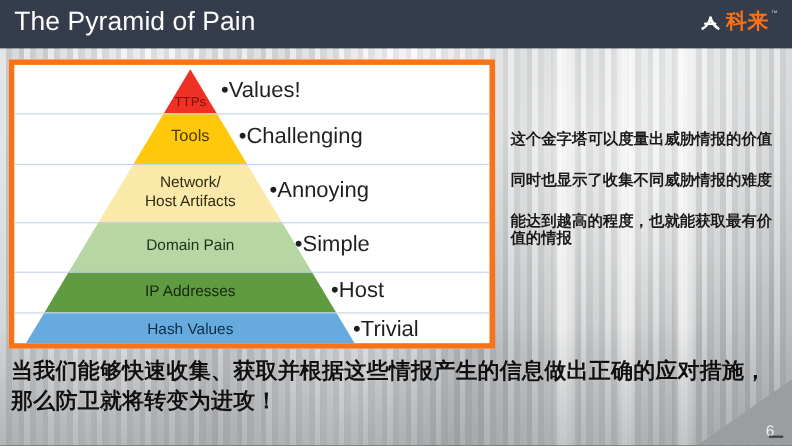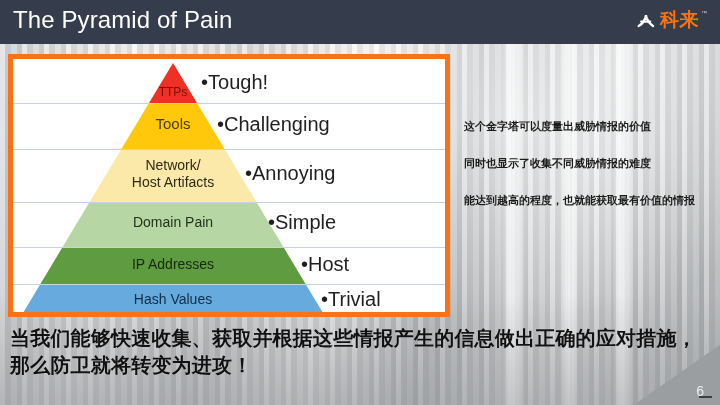--- a/index.html
+++ b/index.html
@@ -152,21 +152,21 @@
 
   
   .notes {
     position: absolute;
     left: 464px;
     top: 118px;
     width: 250px;
     z-index: 12;
   }
   .note-line {
-    font-size: 11px;
+    font-size: 14px;
     color: #1a1a1a;
     font-weight: bold;
     line-height: 16px;
     margin-bottom: 21px;
     text-shadow: 0 0 1px rgba(255,255,255,0.6);
   }
   .note-line:last-child { margin-bottom: 16px; }
 
   
   .caption {
@@ -269,21 +269,21 @@
       <div class="tier-label" style="left:85px;top:98px;width:150px;color:#2f2a14;font-size:14px;line-height:17px;">Network/
 Host Artifacts</div>
 
       <div class="tier-label" style="left:75px;top:156px;width:170px;color:#22331a;font-size:14px;">Domain Pain</div>
 
       <div class="tier-label" style="left:65px;top:198px;width:190px;color:#16290d;font-size:14px;">IP Addresses</div>
 
       <div class="tier-label" style="left:55px;top:233px;width:210px;color:#0e2d49;font-size:14px;">Hash Values</div>
 
       <div class="diff-label" style="left:188px;top:12px;">
-        <span class="bullet-dot">•</span><span>Tough!</span>
+        <span class="bullet-dot">•</span><span>Values!</span>
       </div>
 
       <div class="diff-label" style="left:204px;top:54px;text-align:right;">
         <span class="bullet-dot">•</span><span>Challenging</span>
       </div>
 
       <div class="diff-label" style="left:232px;top:103px;">
         <span class="bullet-dot">•</span><span>Annoying</span>
       </div>
 

